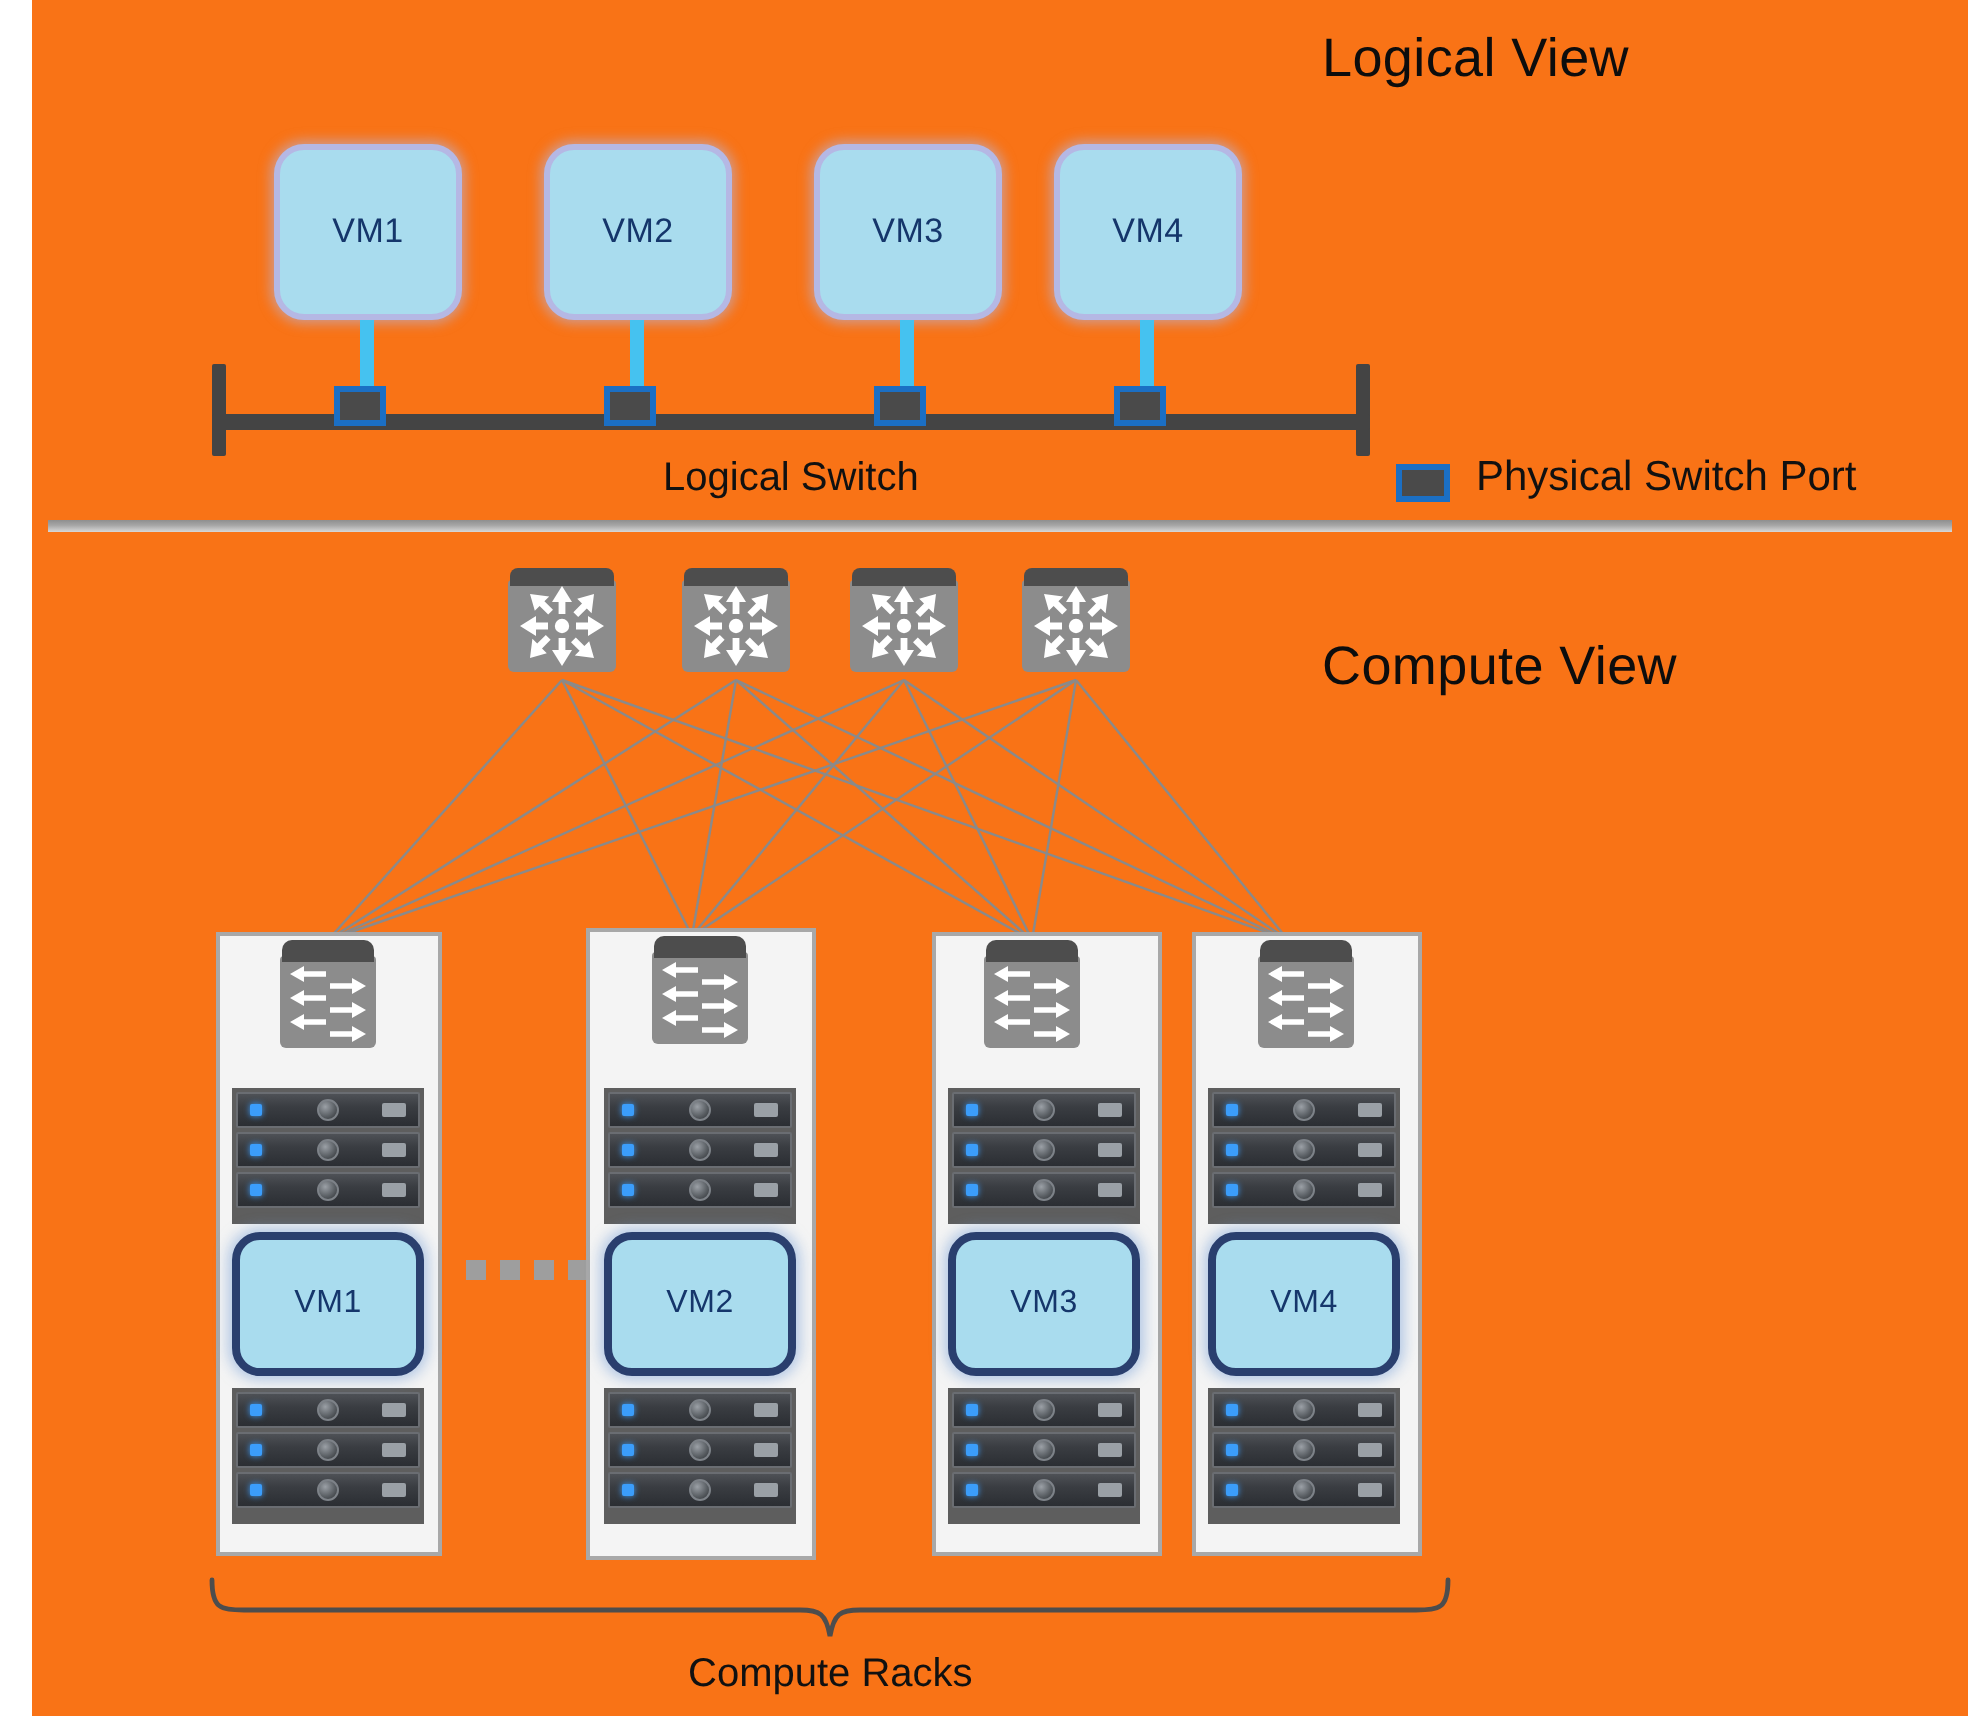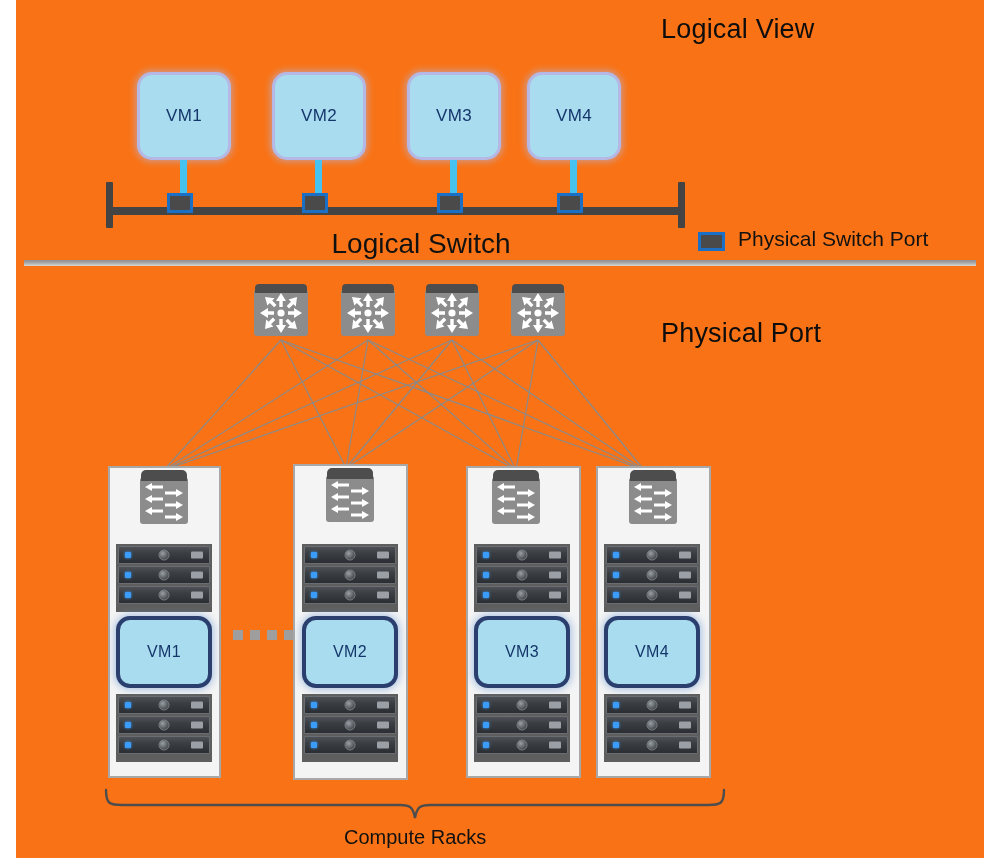--- a/index.html
+++ b/index.html
@@ -74,21 +74,21 @@
   .ls-port {
     position: absolute;
     width: 26px;
     height: 20px;
     background: #4a4a4a;
     border: 3px solid #1b6fc4;
     box-sizing: border-box;
   }
   .ls-caption {
     position: absolute;
-    font-size: 28px;
+    font-size: 20px;
     color: #111111;
     white-space: nowrap;
   }
 
   
   .legend-swatch {
     position: absolute;
     width: 27px;
     height: 19px;
     background: #4a4a4a;
@@ -280,21 +280,21 @@
   <div class="ls-port" style="left:421px; top:193px;"></div>
   <div class="ls-port" style="left:541px; top:193px;"></div>
 
   <div class="ls-caption" style="left: 315.5px; top: 228px;">Logical Switch</div>
 
   <div class="legend-swatch" style="left:682px; top:232px;"></div>
   <div class="legend-text" style="left:722px; top:227px;">Physical Switch Port</div>
 
   <div class="divider" style="left:8px; top:260px; width:952px;"></div>
 
-  <div class="view-title" style="left:645px; top:318px;">Physical Port</div>
+  <div class="view-title" style="left:645px; top:318px;">Compute View</div>
 
   <svg id="mesh" width="984" height="858">
     <g stroke="#8a8a8a" stroke-width="1.2" fill="none">
 
       <line x1="265" y1="340" x2="148" y2="470"></line>
       <line x1="265" y1="340" x2="330" y2="468"></line>
       <line x1="265" y1="340" x2="500" y2="470"></line>
       <line x1="265" y1="340" x2="628" y2="470"></line>
 
       <line x1="352" y1="340" x2="148" y2="470"></line>

